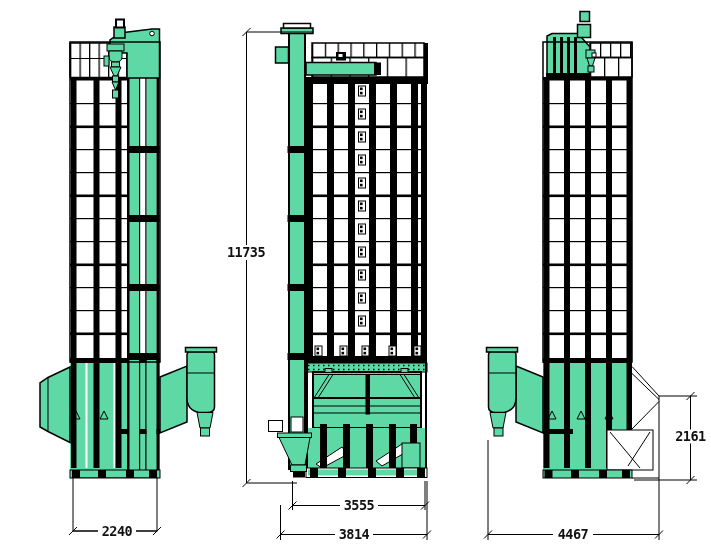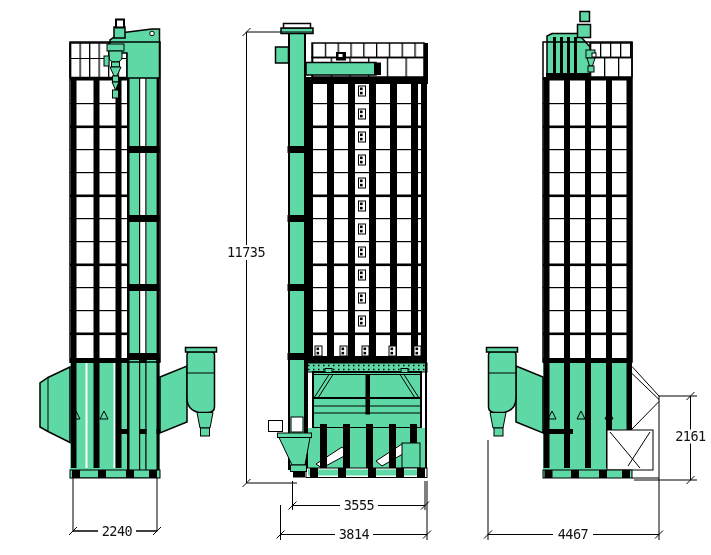--- a/index.html
+++ b/index.html
@@ -1,19 +1,19 @@
 <!DOCTYPE html>
 <html style="--machine: #5ed9a6; --lines: #000000; --background: #ffffff; --dim_text: #111111;"><head>
 <meta charset="utf-8">
 <style>
   :root{
     --machine:#5ed9a6; --lines:#000000; --background:#ffffff; --dim_text:#111111;
   }
   html,body{margin:0;padding:0;background:var(--background);}
-  .stage{position:relative;width:711px;height:555px;background:var(--background);overflow:hidden;}
+  .stage{position:relative;width:711px;height:555px;background:var(--background);overflow:hidden;font-weight:bold;}
   svg{display:block;}
   .w{fill:#ffffff;}
   .t{fill:var(--machine);}
   .k{fill:var(--lines);}
   .n{fill:none;}
   .o1{stroke:var(--lines);stroke-width:1;}
   .o15{stroke:var(--lines);stroke-width:1.5;}
   .o2{stroke:var(--lines);stroke-width:2;}
   line{stroke:var(--lines);stroke-width:1;}
   line.th{stroke-width:2;}

